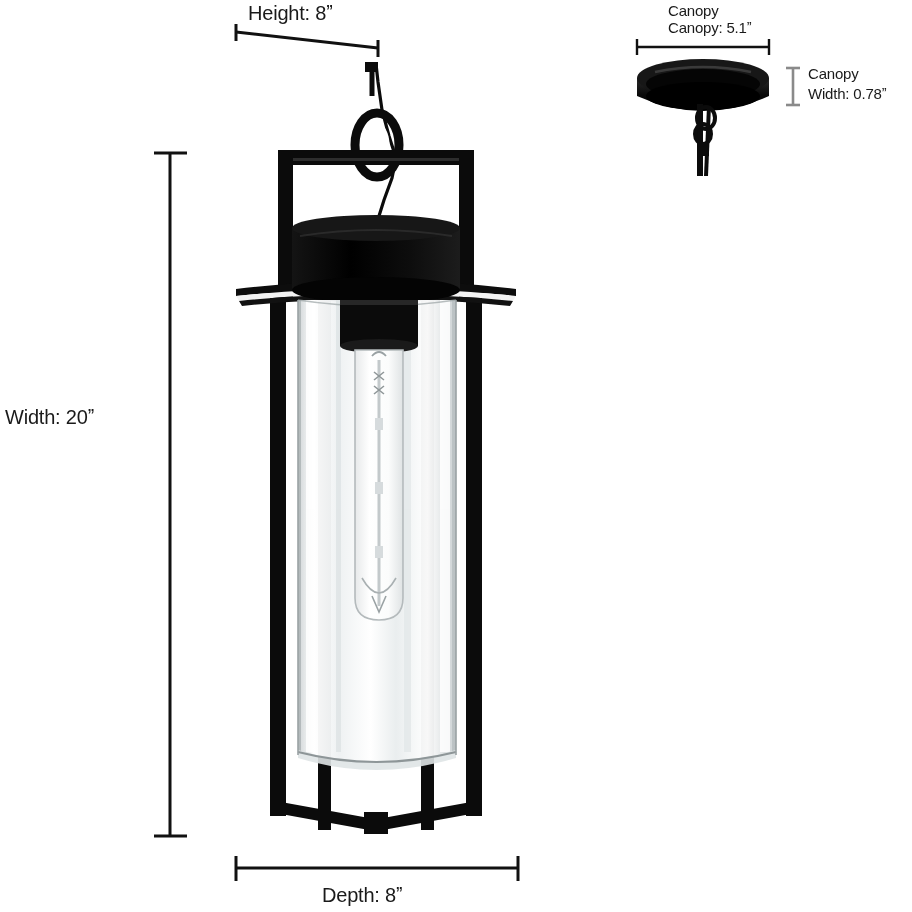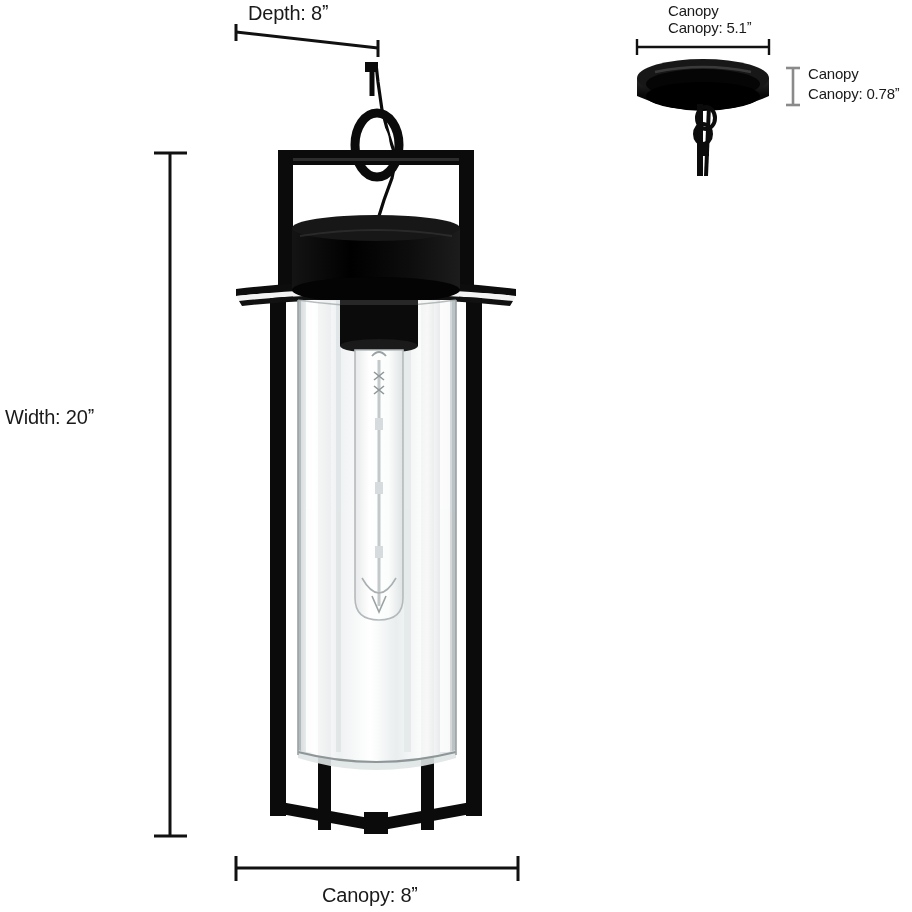--- a/index.html
+++ b/index.html
@@ -237,25 +237,25 @@
       <line x1="769" y1="39" x2="769" y2="55" stroke="#111111" stroke-width="2.4"></line>
     </g>
 
     <g>
       <line x1="793" y1="68" x2="793" y2="105" stroke="#8a8a8a" stroke-width="2.6"></line>
       <line x1="786" y1="68" x2="800" y2="68" stroke="#8a8a8a" stroke-width="2.6"></line>
       <line x1="786" y1="105" x2="800" y2="105" stroke="#8a8a8a" stroke-width="2.6"></line>
     </g>
   </svg>
 
-  <div class="dim-label" style="left:248px; top:2px;">Depth: 8ˮ</div>
+  <div class="dim-label" style="left:248px; top:2px;">Height: 8ˮ</div>
 
   <div class="dim-label" style="left:5px; top:406px;">Width: 20ˮ</div>
 
-  <div class="dim-label" style="left:322px; top:884px;">Canopy: 8ˮ</div>
+  <div class="dim-label" style="left:322px; top:884px;">Depth: 8ˮ</div>
 
   <div class="dim-label small" style="left:668px; top:2px;">Canopy</div>
   <div class="dim-label small" style="left:668px; top:19px;">Canopy: 5.1ˮ</div>
 
   <div class="dim-label small" style="left:808px; top:65px;">Canopy</div>
-  <div class="dim-label small" style="left:808px; top:85px;">Canopy: 0.78ˮ</div>
+  <div class="dim-label small" style="left:808px; top:85px;">Width: 0.78ˮ</div>
 
 </div>
 
 </body></html>

